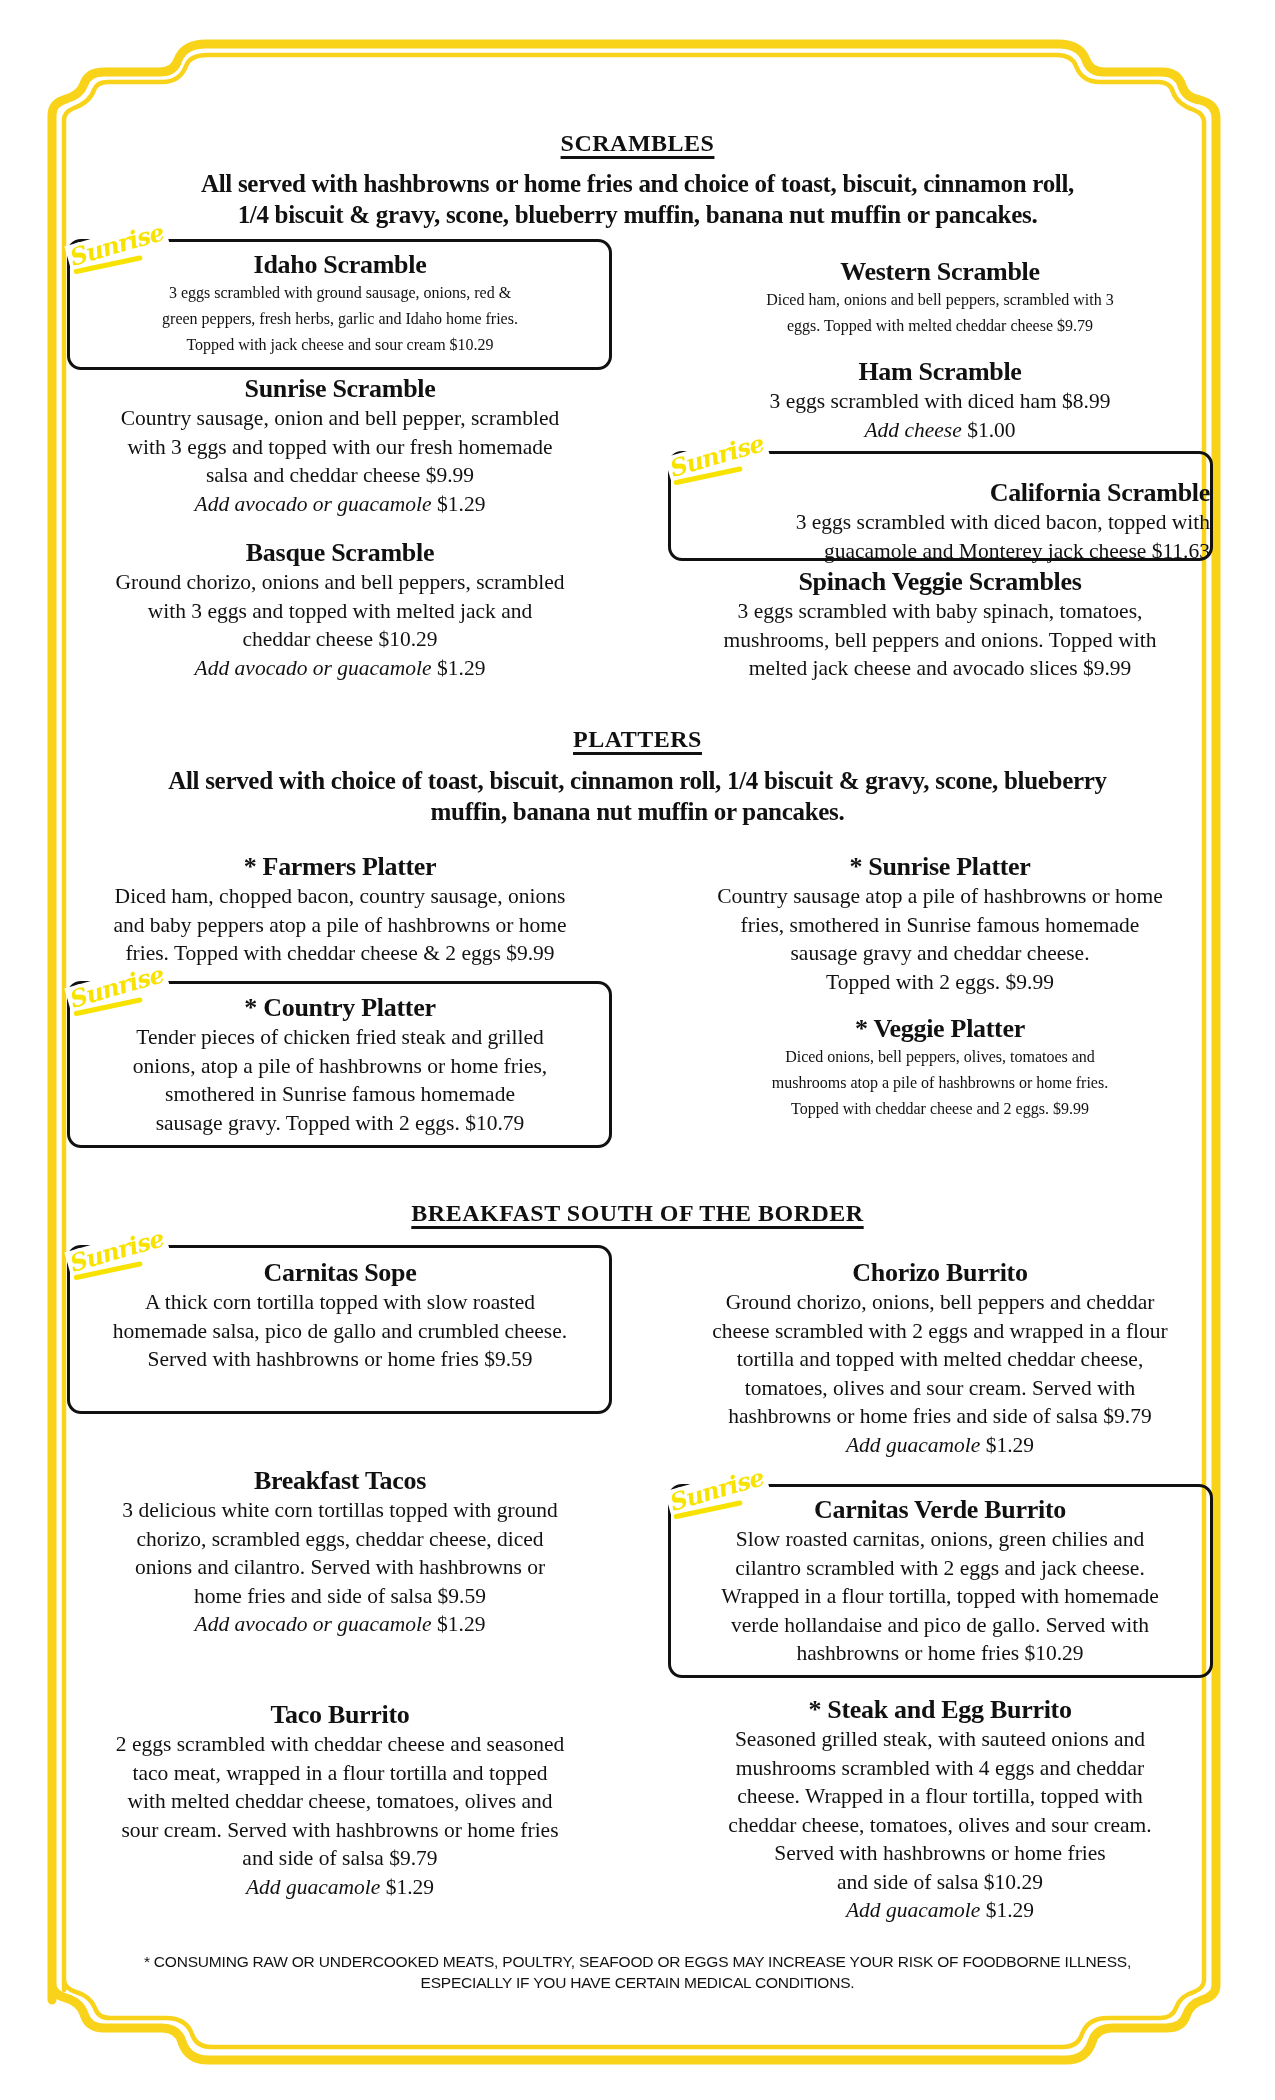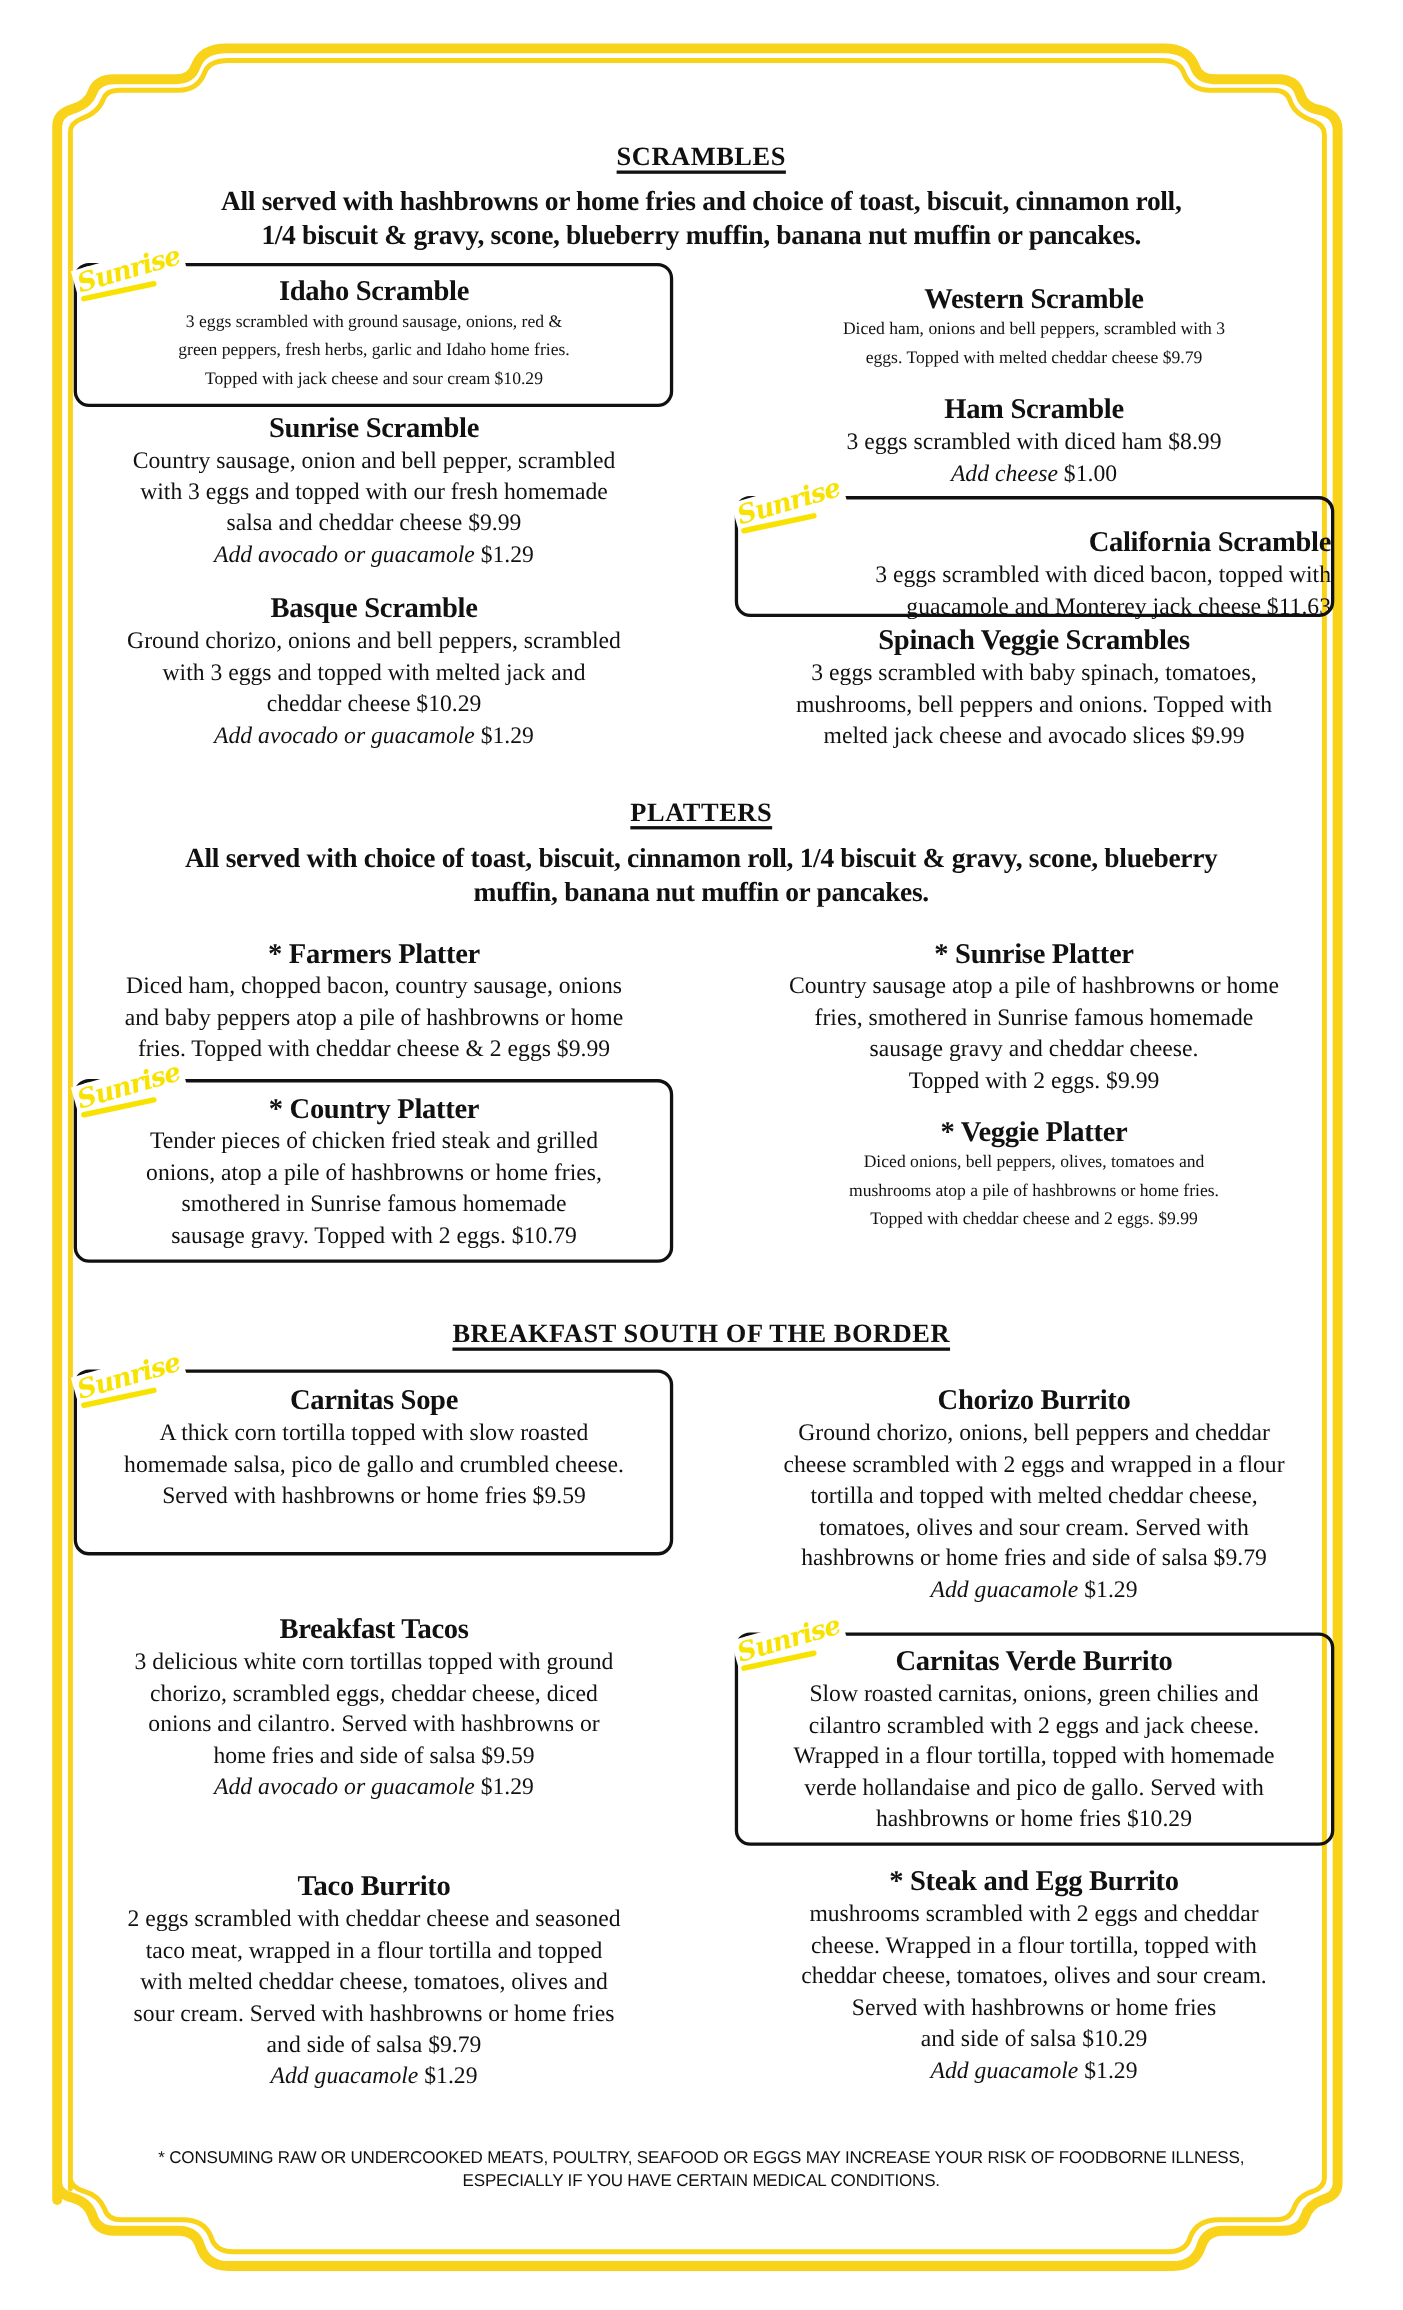--- a/index.html
+++ b/index.html
@@ -187,21 +187,22 @@
   <div class="item-name">Carnitas Verde Burrito</div>
   <div class="item-desc">Slow roasted carnitas, onions, green chilies and</div>
   <div class="item-desc">cilantro scrambled with 2 eggs and jack cheese.</div>
   <div class="item-desc">Wrapped in a flour tortilla, topped with homemade</div>
   <div class="item-desc">verde hollandaise and pico de gallo. Served with</div>
   <div class="item-desc">hashbrowns or home fries  $10.29</div>
 </div>
 
 <div class="item" style="left:670px; top:1695px; width:540px;">
   <div class="item-name">* Steak and Egg Burrito</div>
-  <div class="item-desc">mushrooms scrambled with 2 eggs and cheddar</div>
+  <div class="item-desc">Seasoned grilled steak, with sauteed onions and</div>
+  <div class="item-desc">mushrooms scrambled with 4 eggs and cheddar</div>
   <div class="item-desc">cheese. Wrapped in a flour tortilla, topped with</div>
   <div class="item-desc">cheddar cheese, tomatoes, olives and sour cream.</div>
   <div class="item-desc">Served with hashbrowns or home fries</div>
   <div class="item-desc">and side of salsa  $10.29</div>
   <div class="item-addon"><i>Add guacamole</i> <span>$1.29</span></div>
 </div>
 
 <div class="disclaimer" style="top:1951px;">
   <div>* CONSUMING RAW OR UNDERCOOKED MEATS, POULTRY, SEAFOOD OR EGGS MAY INCREASE YOUR RISK OF FOODBORNE ILLNESS,</div>
   <div>ESPECIALLY IF YOU HAVE CERTAIN MEDICAL CONDITIONS.</div>

